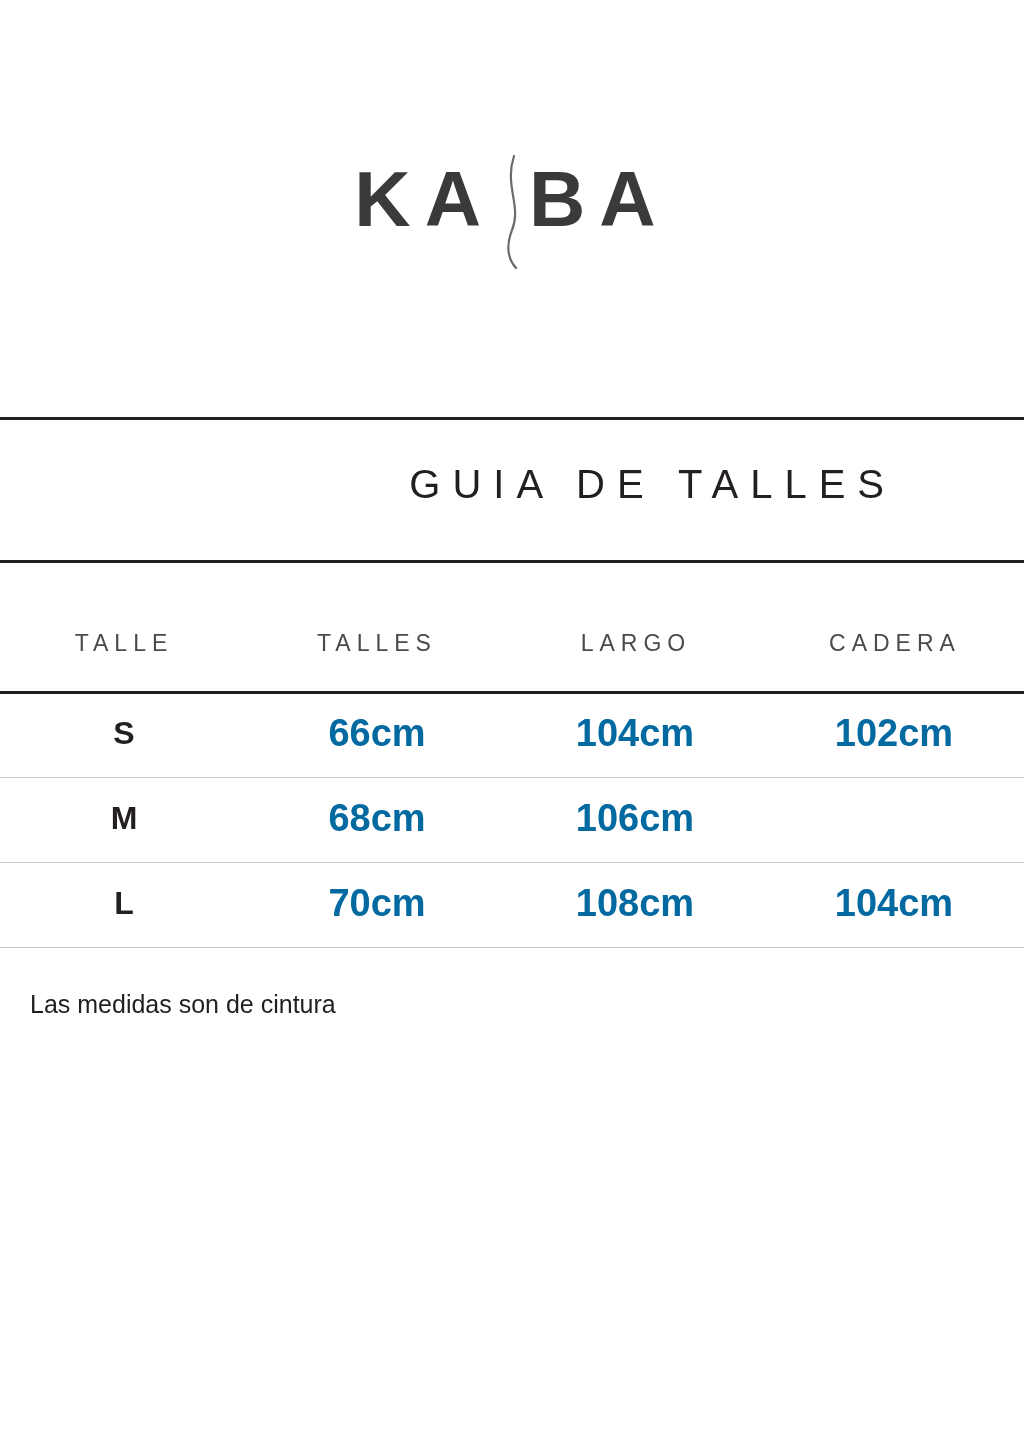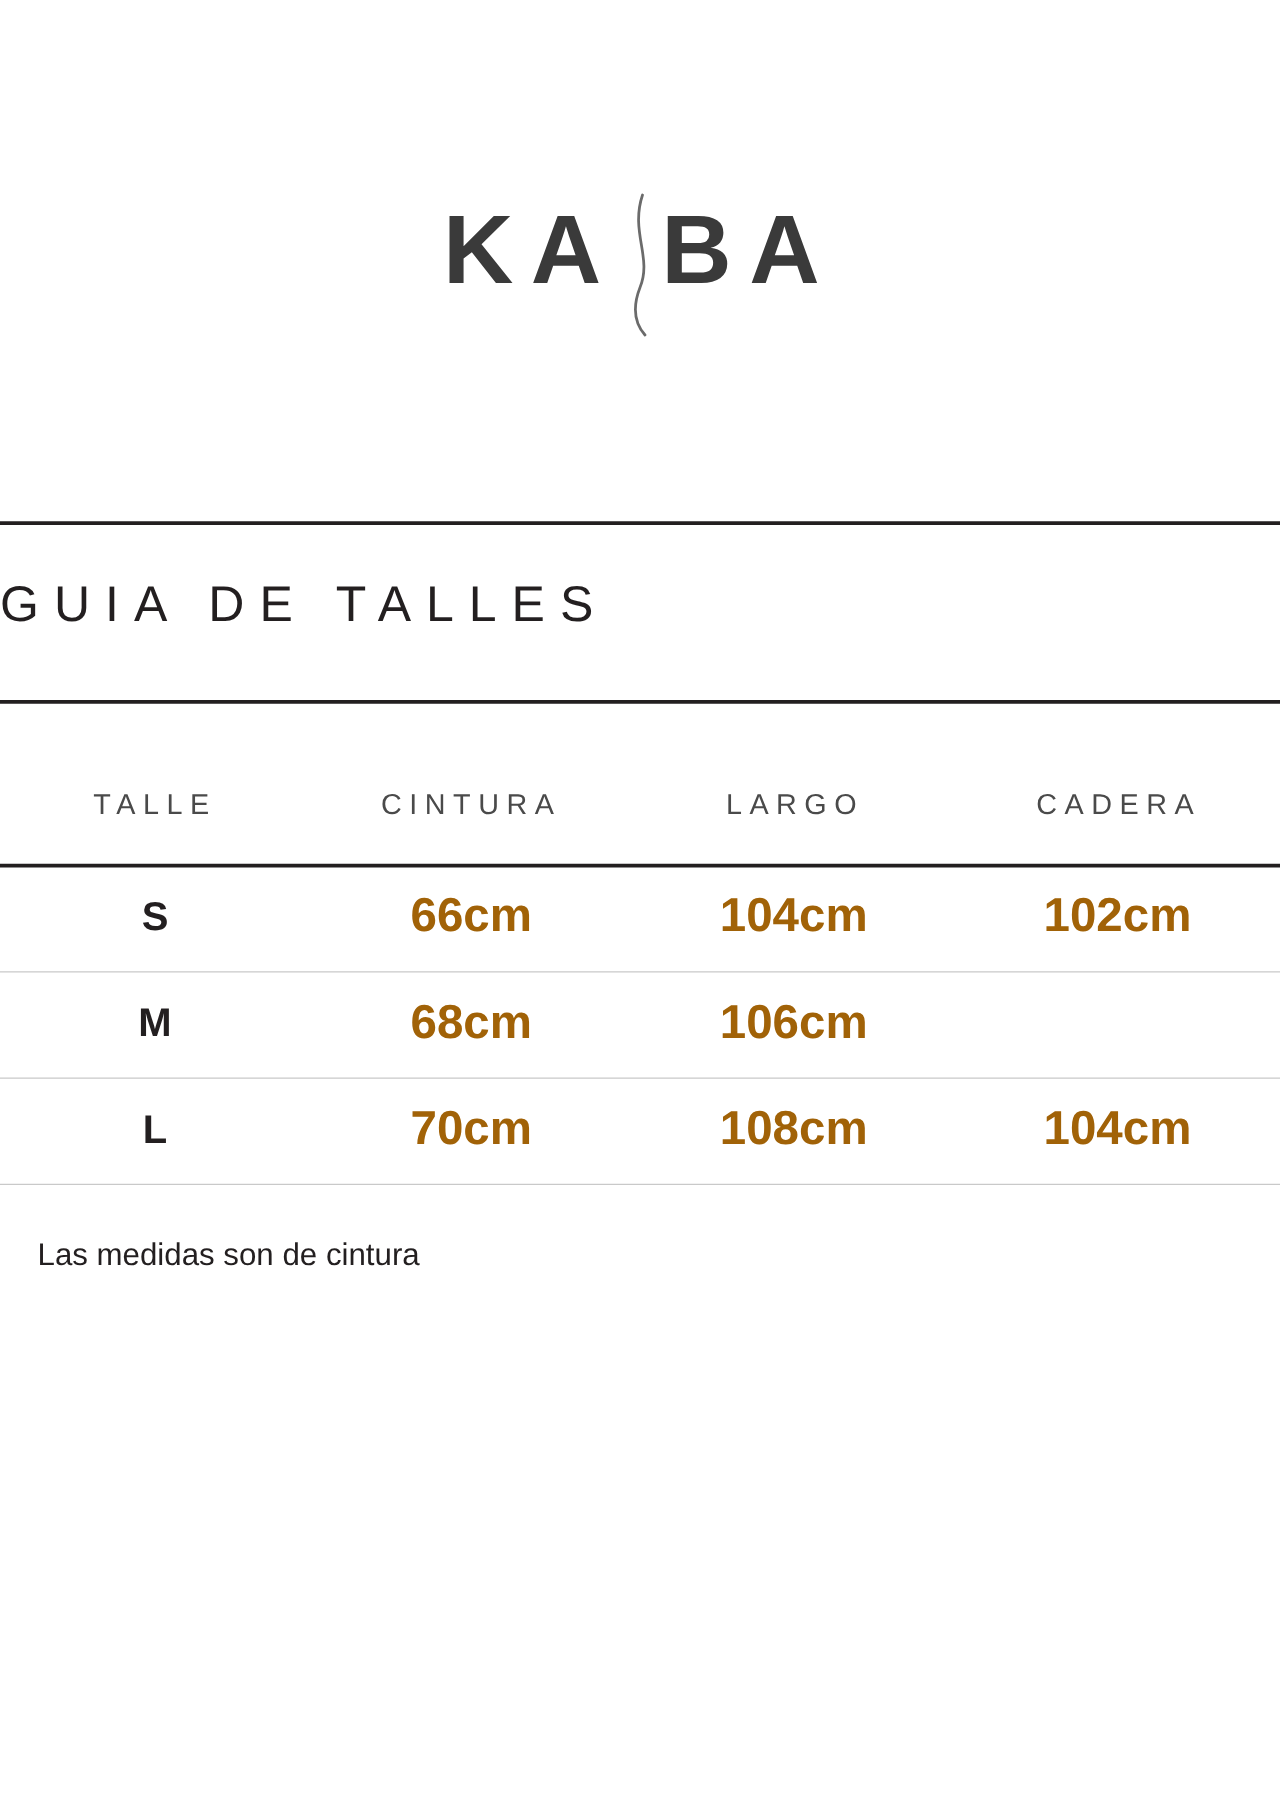--- a/index.html
+++ b/index.html
@@ -67,21 +67,21 @@
   #rule-s      { top: 777px; }
   #rule-m      { top: 862px; }
   #rule-l      { top: 947px; }
 
   
   .doc-title {
     position: absolute;
     top: 462px;
     left: 0;
     width: 896px;
-    text-align: left;
+    text-align: right;
     font-size: 40px;
     font-weight: 400;
     letter-spacing: 12px;
     color: #231f20;
     white-space: pre;
   }
 
   
   .table {
     position: absolute;
@@ -113,21 +113,21 @@
     white-space: pre;
   }
   .data-size {
     font-size: 32px;
     font-weight: bold;
     color: #231f20;
   }
   .data-val {
     font-size: 38px;
     font-weight: bold;
-    color: #a16207;
+    color: #0369a1;
   }
 
   
   .notes {
     position: absolute;
     left: 30px;
     top: 992px;
     width: 700px;
   }
   .note {
@@ -157,21 +157,21 @@
 <div class="rule rule-thin" id="rule-s"></div>
 <div class="rule rule-thin" id="rule-m"></div>
 <div class="rule rule-thin" id="rule-l"></div>
 
 <div class="doc-title">GUIA DE TALLES</div>
 
 <div class="table">
 
   <div class="row row-head">
     <div class="cell col-talle head-cell">TALLE</div>
-    <div class="cell col-cintura head-cell">CINTURA</div>
+    <div class="cell col-cintura head-cell">TALLES</div>
     <div class="cell col-largo head-cell">LARGO</div>
     <div class="cell col-cadera head-cell">CADERA</div>
   </div>
 
   <div class="row row-data">
     <div class="cell col-talle data-size">S</div>
     <div class="cell col-cintura data-val">66cm</div>
     <div class="cell col-cadera data-val">104cm</div>
     <div class="cell col-largo data-val">102cm</div>
   </div>

